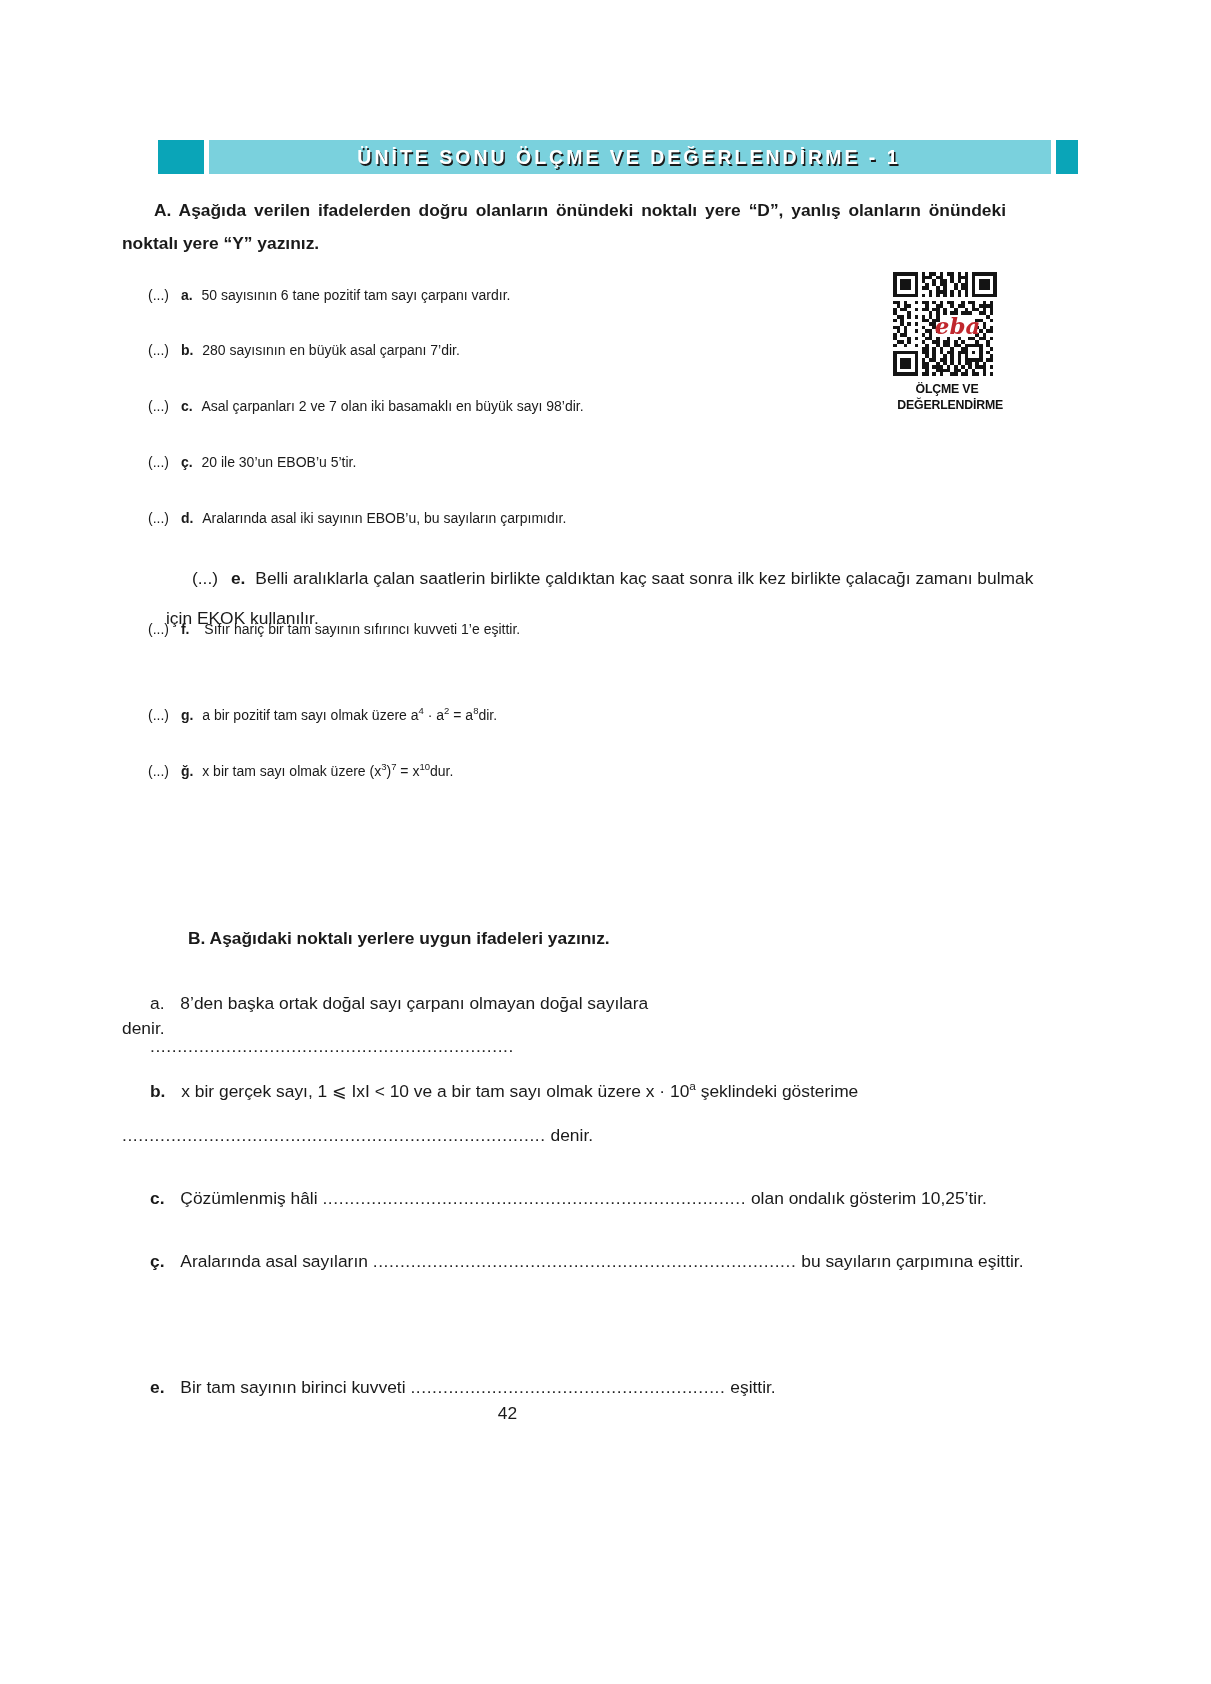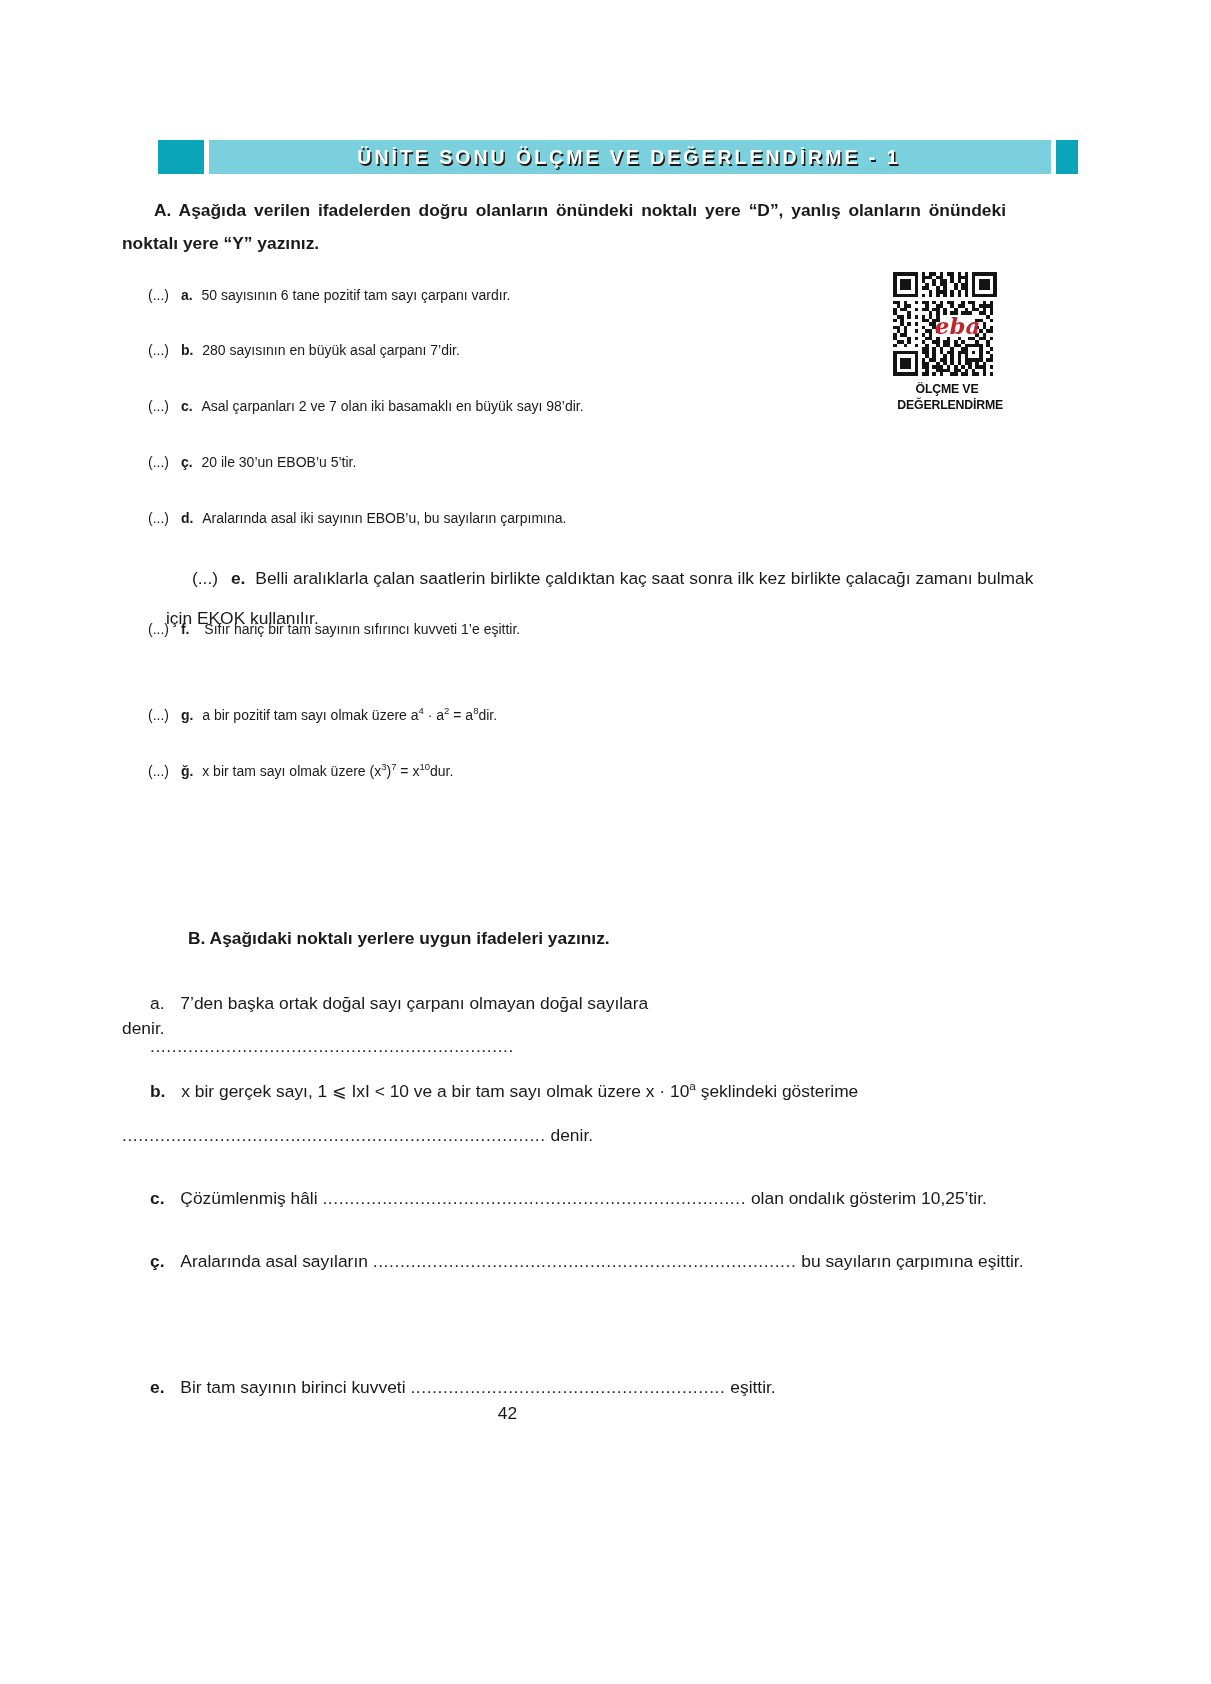--- a/index.html
+++ b/index.html
@@ -444,21 +444,21 @@
 
   <div class="row-a" style="top:449px;">
     <span class="mark">(...)</span>
     <span class="ltr" style="padding-left:8px;">ç.</span>
     <span class="bodytext" style="padding-left:5px;">20 ile 30’un EBOB’u 5’tir.</span>
   </div>
 
   <div class="row-a" style="top:505px;">
     <span class="mark">(...)</span>
     <span class="ltr" style="padding-left:8px;">d.</span>
-    <span class="bodytext" style="padding-left:5px;">Aralarında asal iki sayının EBOB’u, bu sayıların çarpımına.</span>
+    <span class="bodytext" style="padding-left:5px;">Aralarında asal iki sayının EBOB’u, bu sayıların çarpımıdır.</span>
   </div>
 
   <div class="wrap-a" style="top:558px;">
     <span class="mark">(...)</span>
     <span class="b" style="padding-left:8px;">e.</span>
     <span style="padding-left:5px;">Belli aralıklarla çalan saatlerin birlikte çaldıktan kaç saat sonra ilk kez birlikte çalacağı zamanı bulmak için EKOK kullanılır.</span>
   </div>
 
   <div class="row-a" style="top:616px;">
     <span class="mark">(...)</span>
@@ -475,21 +475,21 @@
   <div class="row-a" style="top:758px;">
     <span class="mark">(...)</span>
     <span class="ltr" style="padding-left:8px;">ğ.</span>
     <span class="bodytext" style="padding-left:5px;">x bir tam sayı olmak üzere (x</span><sup>3</sup><span>)</span><sup>7</sup><span> = x</span><sup>10</sup><span>dur.</span>
   </div>
 
   <div class="sec-b-head">B. Aşağıdaki noktalı yerlere uygun ifadeleri yazınız.</div>
 
   <div class="wrap-b" style="top:982px;left:150px;width:856px;">
     <span class="ltr">a.</span>
-    <span style="padding-left:11px;">7’den başka ortak doğal sayı çarpanı olmayan doğal sayılara </span><span class="dots">...................................................................</span>
+    <span style="padding-left:11px;">8’den başka ortak doğal sayı çarpanı olmayan doğal sayılara </span><span class="dots">...................................................................</span>
   </div>
   <div class="row-b" style="top:1015px;left:122px;">
     <span>denir.</span>
   </div>
 
   <div class="row-b" style="top:1078px;">
     <span class="ltr">b.</span>
     <span style="padding-left:11px;">x bir gerçek sayı, 1 ⩽ ΙxΙ &lt; 10 ve a bir tam sayı olmak üzere x · 10</span><sup>a</sup><span> şeklindeki gösterime</span>
   </div>
   <div class="row-b" style="top:1122px;left:122px;">

